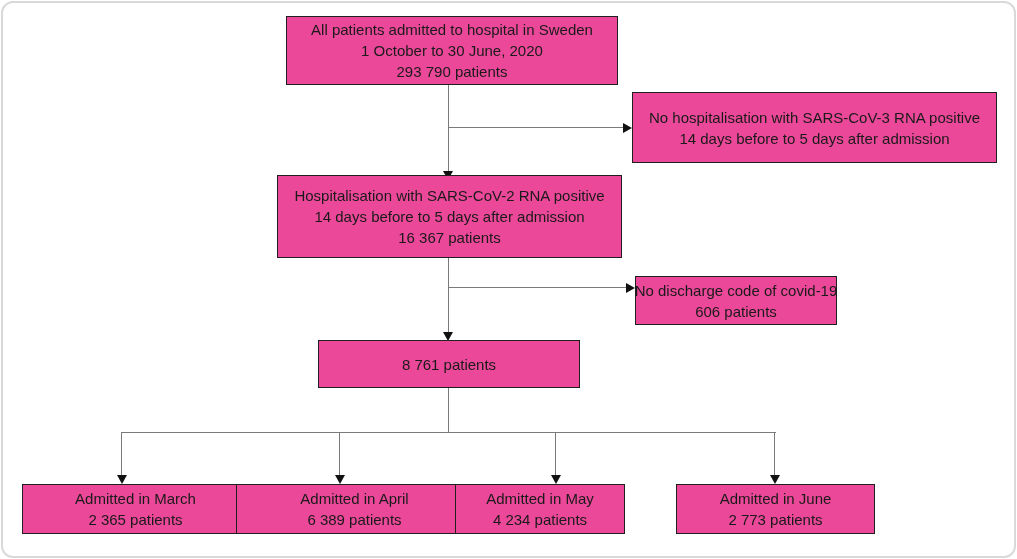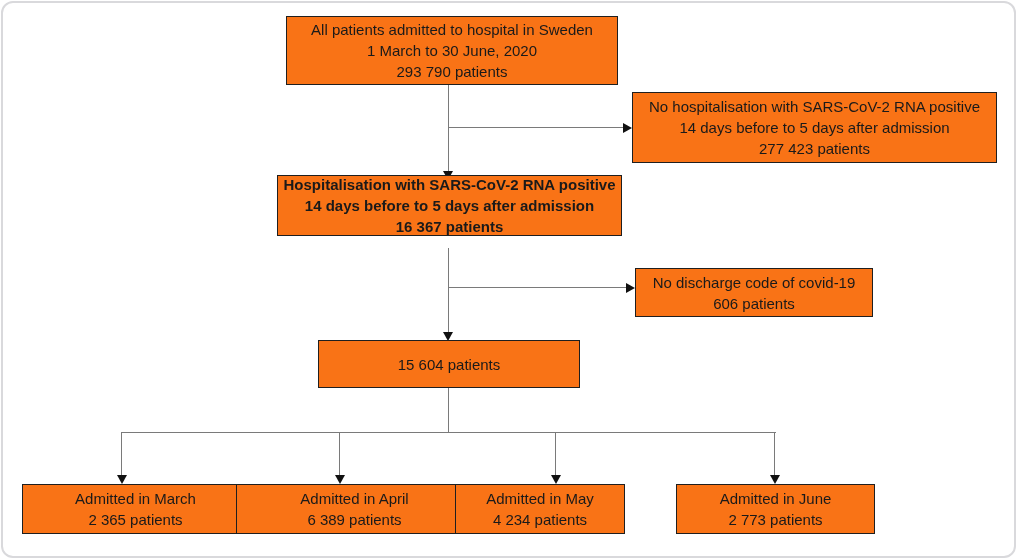--- a/index.html
+++ b/index.html
@@ -20,21 +20,21 @@
     position: absolute;
     left: 1px; top: 1px; right: 1px; bottom: 1px;
     border: 2px solid #d9d9dc;
     border-radius: 12px;
     pointer-events: none;
   }
   .node {
     position: absolute;
     box-sizing: border-box;
     border: 1.6px solid #1f1f1f;
-    background: #f97316;
+    background: #ec4899;
     display: flex;
     flex-direction: column;
     justify-content: center;
     align-items: center;
     text-align: center;
     font-size: 15px;
     line-height: 21px;
     padding: 1px 12px;
   }
   .node div { white-space: nowrap; }
@@ -84,43 +84,42 @@
   <div class="arrow-down" style="left:335px; top:475px;"></div>
 
   <div class="line vline" style="left:555px; top:432px; height:44px;"></div>
   <div class="arrow-down" style="left:551px; top:475px;"></div>
 
   <div class="line vline" style="left:774px; top:432px; height:44px;"></div>
   <div class="arrow-down" style="left:770px; top:475px;"></div>
 
   <div class="node" style="left:286px; top:16px; width:332px; height:69px;">
     <div>All patients admitted to hospital in Sweden</div>
-    <div>1 March to 30 June, 2020</div>
+    <div>1 October to 30 June, 2020</div>
     <div>293 790 patients</div>
   </div>
 
   <div class="node" style="left:632px; top:92px; width:365px; height:71px;">
-    <div>No hospitalisation with SARS-CoV-2 RNA positive</div>
+    <div>No hospitalisation with SARS-CoV-3 RNA positive</div>
     <div>14 days before to 5 days after admission</div>
-    <div>277 423 patients</div>
   </div>
 
-  <div class="node" style="left:277px; top:175px; width:345px; height:61px;font-weight:bold;">
+  <div class="node" style="left:277px; top:175px; width:345px; height:83px;">
     <div>Hospitalisation with SARS-CoV-2 RNA positive</div>
     <div>14 days before to 5 days after admission</div>
     <div>16 367 patients</div>
   </div>
 
-  <div class="node" style="left:635px; top:268px; width:238px; height:49px;">
+  <div class="node" style="left:635px; top:276px; width:202px; height:49px;">
     <div>No discharge code of covid-19</div>
     <div>606 patients</div>
   </div>
 
   <div class="node" style="left:318px; top:340px; width:262px; height:48px;">
-    <div>15 604 patients</div>
+    <div>8 761 patients</div>
   </div>
 
   <div class="node" style="left:22px; top:484px; width:227px; height:50px;">
     <div>Admitted in March</div>
     <div>2 365 patients</div>
   </div>
 
   <div class="node" style="left:236px; top:484px; width:237px; height:50px;">
     <div>Admitted in April</div>
     <div>6 389 patients</div>

